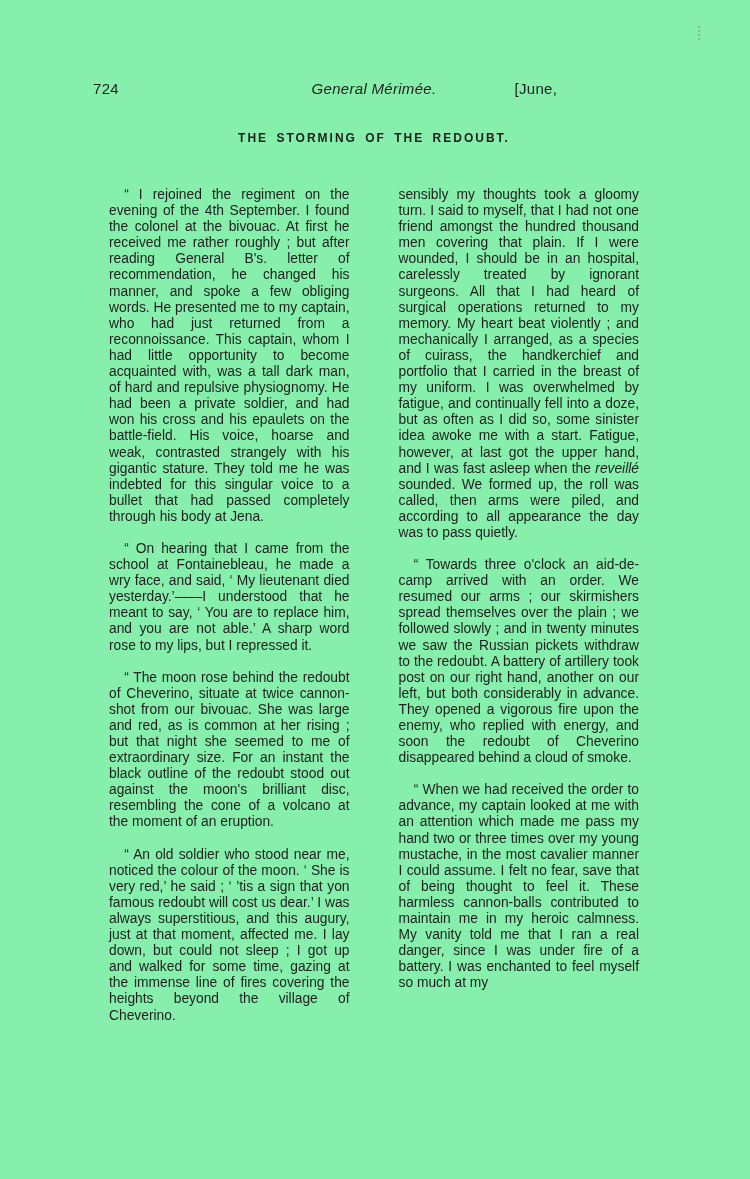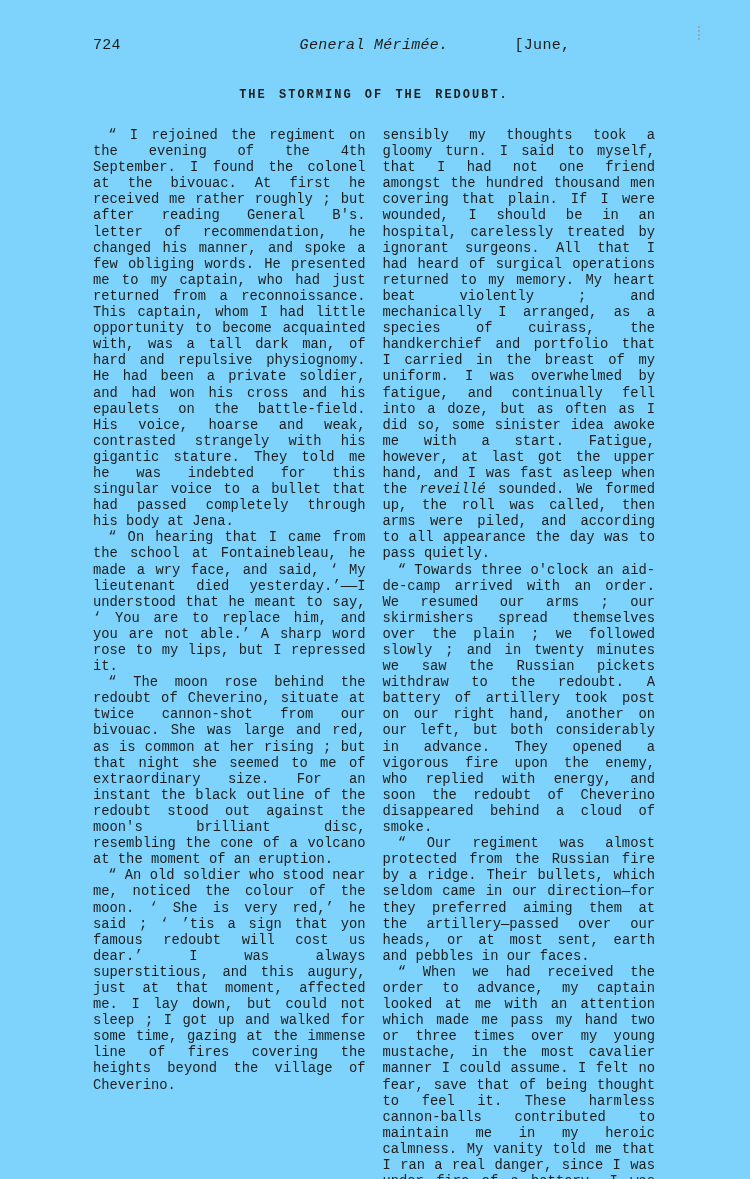--- a/index.html
+++ b/index.html
@@ -5,24 +5,24 @@
   html, body {
     margin: 0;
     padding: 0;
     background: #fcfcfa;
   }
   .page {
     position: relative;
     width: 750px;
     height: 1179px;
     box-sizing: border-box;
-    padding: 37px 95px 0 93px;
-    background: #7dd3fc;
+    padding: 80px 95px 0 93px;
+    background: #86efac;
     color: #1e1e1e;
-    font-family: Liberation Mono, monospace;
+    font-family: Liberation Sans, sans-serif;
     overflow: hidden;
   }
   .scan-artifact {
     position: absolute;
     top: 26px;
     right: 48px;
     width: 2px;
     height: 14px;
     border-left: 2px dotted #9a9a96;
     opacity: 0.7;
@@ -51,21 +51,21 @@
   .column {
     flex: 1;
     min-width: 0;
     font-size: 13.8px;
     line-height: 16.1px;
     text-align: justify;
     hyphens: auto;
     -webkit-hyphens: auto;
   }
   .para {
-    margin: 0;
+    margin: 16px;
   }
   .para.indent {
     text-indent: 1.1em;
   }
 </style>
 </head>
 <body>
 
 <div class="page">
 
@@ -82,18 +82,17 @@
   <div class="columns">
     <div class="column">
         <p class="para indent">“ I rejoined the regiment on the evening of the 4th September. I found the colonel at the bivouac. At first he received me rather roughly ; but after reading General B's. letter of recommendation, he changed his manner, and spoke a few obliging words. He presented me to my captain, who had just returned from a reconnoissance. This captain, whom I had little opportunity to become acquainted with, was a tall dark man, of hard and repulsive physiognomy. He had been a private soldier, and had won his cross and his epaulets on the battle-field. His voice, hoarse and weak, contrasted strangely with his gigantic stature. They told me he was indebted for this singular voice to a bullet that had passed completely through his body at Jena.</p>
         <p class="para indent">“ On hearing that I came from the school at Fontainebleau, he made a wry face, and said, ‘ My lieutenant died yesterday.’——I understood that he meant to say, ‘ You are to replace him, and you are not able.’ A sharp word rose to my lips, but I repressed it.</p>
         <p class="para indent">“ The moon rose behind the redoubt of Cheverino, situate at twice cannon-shot from our bivouac. She was large and red, as is common at her rising ; but that night she seemed to me of extraordinary size. For an instant the black outline of the redoubt stood out against the moon's brilliant disc, resembling the cone of a volcano at the moment of an eruption.</p>
         <p class="para indent">“ An old soldier who stood near me, noticed the colour of the moon. ‘ She is very red,’ he said ; ‘ ’tis a sign that yon famous redoubt will cost us dear.’ I was always superstitious, and this augury, just at that moment, affected me. I lay down, but could not sleep ; I got up and walked for some time, gazing at the immense line of fires covering the heights beyond the village of Cheverino.</p>
       </div>
     <div class="column">
         <p class="para">sensibly my thoughts took a gloomy turn. I said to myself, that I had not one friend amongst the hundred thousand men covering that plain. If I were wounded, I should be in an hospital, carelessly treated by ignorant surgeons. All that I had heard of surgical operations returned to my memory. My heart beat violently ; and mechanically I arranged, as a species of cuirass, the handkerchief and portfolio that I carried in the breast of my uniform. I was overwhelmed by fatigue, and continually fell into a doze, but as often as I did so, some sinister idea awoke me with a start. Fatigue, however, at last got the upper hand, and I was fast asleep when the <i>reveillé</i> sounded. We formed up, the roll was called, then arms were piled, and according to all appearance the day was to pass quietly.</p>
         <p class="para indent">“ Towards three o'clock an aid-de-camp arrived with an order. We resumed our arms ; our skirmishers spread themselves over the plain ; we followed slowly ; and in twenty minutes we saw the Russian pickets withdraw to the redoubt. A battery of artillery took post on our right hand, another on our left, but both considerably in advance. They opened a vigorous fire upon the enemy, who replied with energy, and soon the redoubt of Cheverino disappeared behind a cloud of smoke.</p>
-        <p class="para indent">“ Our regiment was almost protected from the Russian fire by a ridge. Their bullets, which seldom came in our direction—for they preferred aiming them at the artillery—passed over our heads, or at most sent, earth and pebbles in our faces.</p>
         <p class="para indent">“ When we had received the order to advance, my captain looked at me with an attention which made me pass my hand two or three times over my young mustache, in the most cavalier manner I could assume. I felt no fear, save that of being thought to feel it. These harmless cannon-balls contributed to maintain me in my heroic calmness. My vanity told me that I ran a real danger, since I was under fire of a battery. I was enchanted to feel myself so much at my</p>
       </div>
   </div>
 
 </div>
 
 </body></html>

